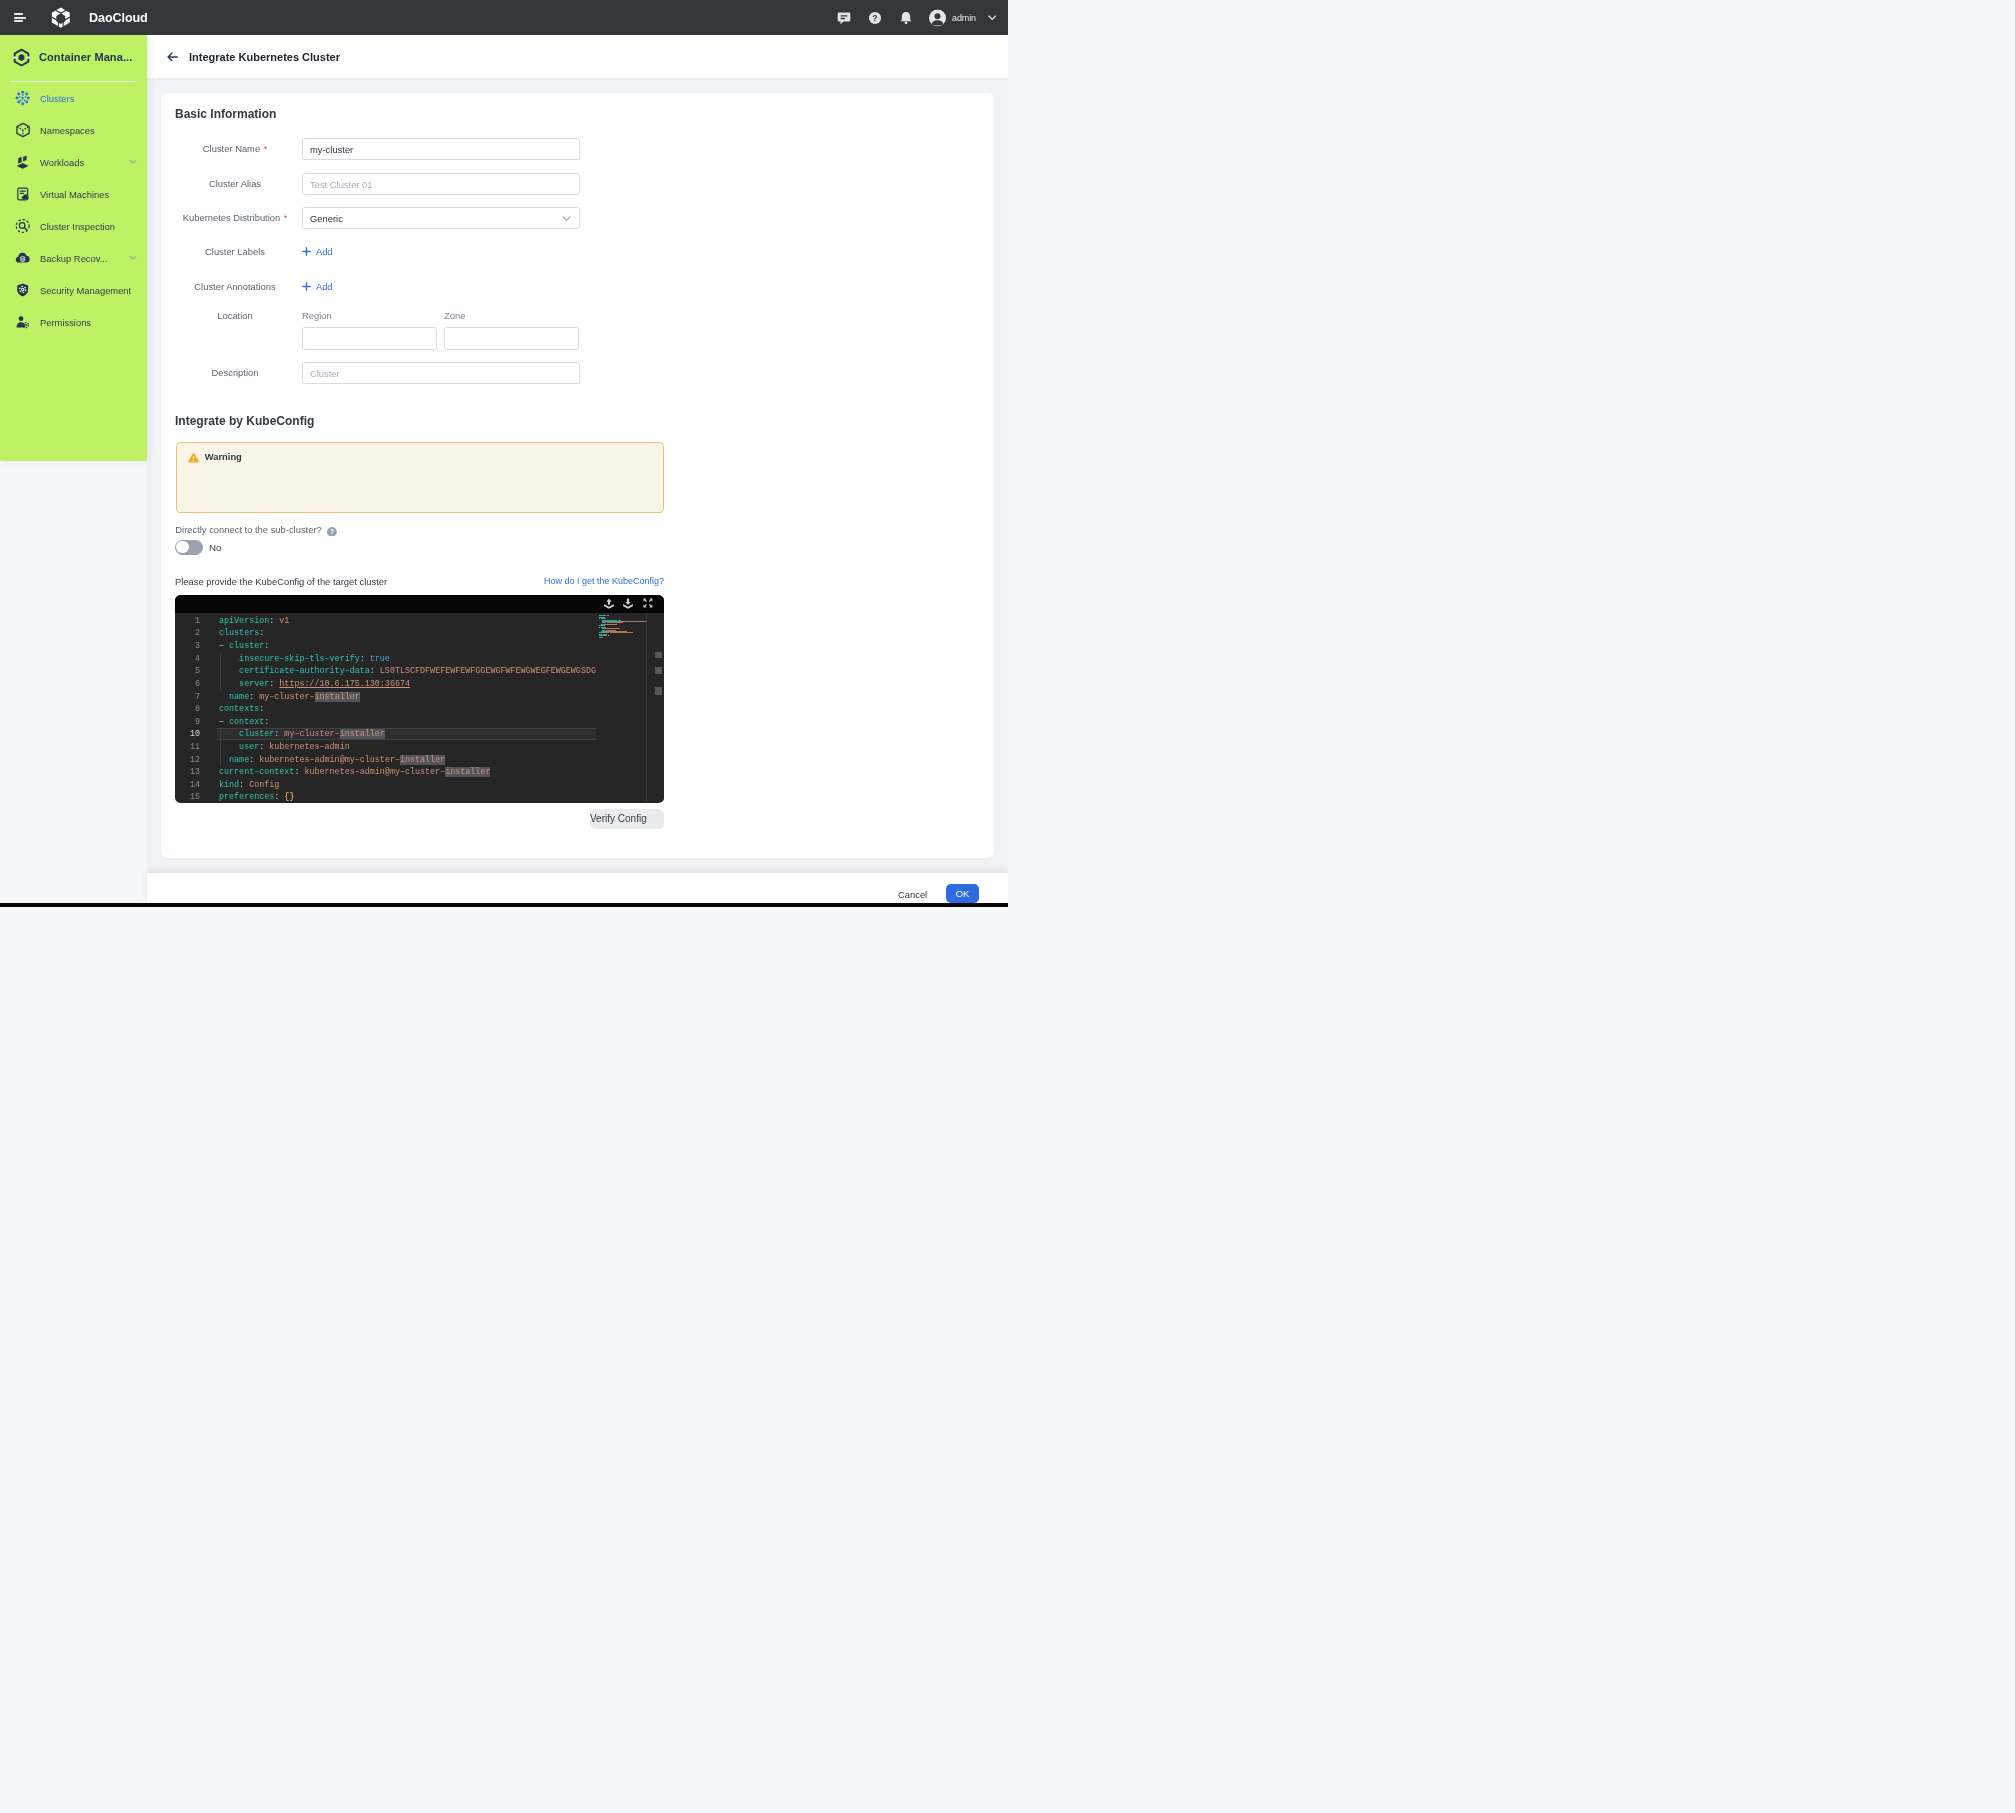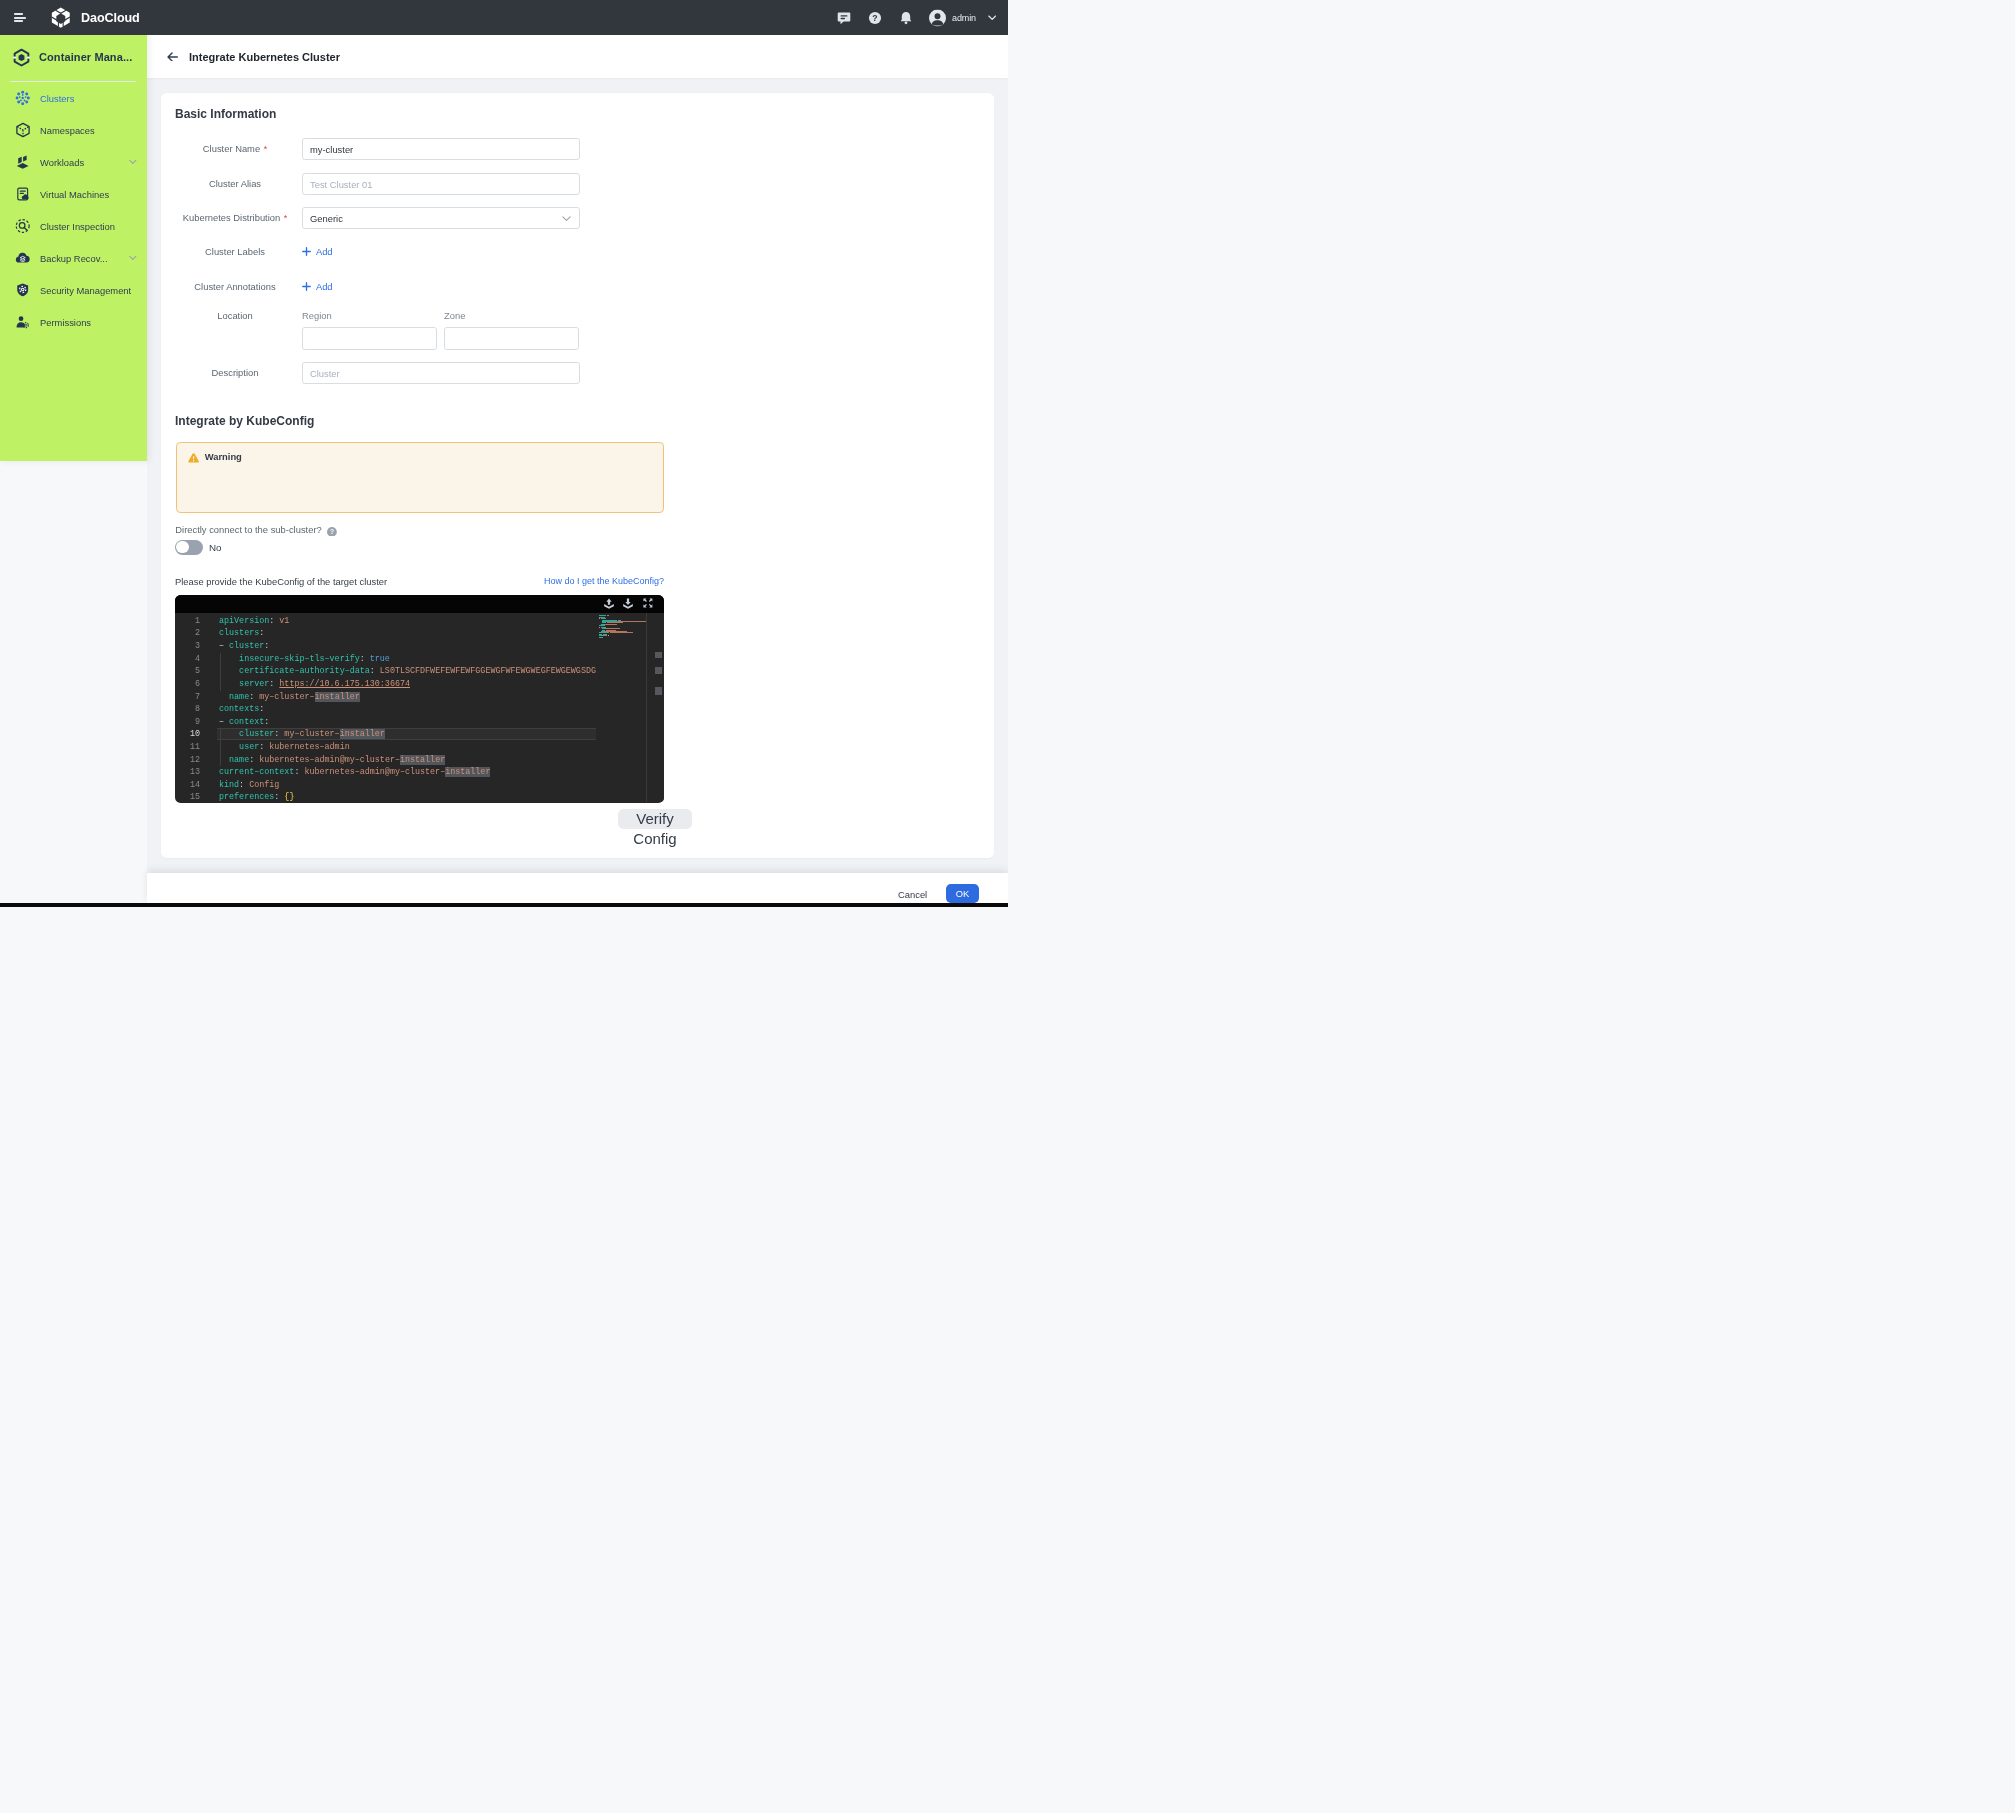--- a/index.html
+++ b/index.html
@@ -3,21 +3,21 @@
 <meta charset="utf-8">
 <style>
 * { margin:0; padding:0; box-sizing:border-box; }
 html,body { width:1008px; height:907px; overflow:hidden; }
 body { font-family:"Liberation Sans", sans-serif; background:#f7f8fa; position:relative; }
 
 
 #navbar { position:absolute; left:0; top:0; width:1008px; height:35px; background:#32373e; z-index:30; }
 .hline { position:absolute; left:14px; height:1.5px; border-radius:0.8px; background:#e3e7ec; }
 #logo { position:absolute; left:51px; top:7px; }
-#logotext { position:absolute; left:81px; top:50%; transform:translateY(-50%); color:#fff; font-size:12.6px; font-weight:700; letter-spacing:-0.1px; }
+#logotext { position:absolute; left:89px; top:50%; transform:translateY(-50%); color:#fff; font-size:12.6px; font-weight:700; letter-spacing:-0.1px; }
 .nbicon { position:absolute; top:50%; transform:translateY(-50%); }
 #nb-admin { position:absolute; left:952px; top:50%; transform:translateY(-50%); color:#e7ebf0; font-size:9px; letter-spacing:-0.1px; }
 
 
 #leftcol { position:absolute; left:0; top:35px; width:147px; height:872px; background:#f7f8fa; z-index:5; }
 #sidebar { position:absolute; left:0; top:33px; width:147px; height:428px; background:#bef264; box-shadow:2.1px 0 7px rgba(30,38,48,0.09); z-index:10; }
 #sb-head { position:absolute; left:0; top:14.7px; width:147px; height:19.6px; }
 #sb-title { position:absolute; left:39px; top:50%; transform:translateY(-50%); font-size:11px; font-weight:700; color:#233850; letter-spacing:0.1px; }
 #sb-sep { position:absolute; left:9.8px; top:48px; width:126px; height:0.7px; background:#e5e8ec; }
 .mi { position:absolute; left:0; width:147px; height:32px; }
@@ -72,21 +72,21 @@
 .k { color:#31c3ab; } .c { color:#cfd2d6; } .v { color:#ce9178; } .tru { color:#569cd6; } .dsh { color:#d4d4d4; }
 .yel { color:#ffd04a; }
 .u { text-decoration:underline; }
 .hl { background:#51565c; }
 #curline { position:absolute; left:42px; top:113px; width:379px; height:12.6px; background:rgba(80,80,80,0.20); border-top:0.7px solid #3f3f3f; border-bottom:0.7px solid #3f3f3f; }
 .iguide { position:absolute; left:45px; width:0.7px; background:#3d3d3d; }
 #minimap { position:absolute; left:421px; top:18.5px; width:68px; height:189px; background:#262626; }
 .mm { position:absolute; height:0.9px; }
 .ovr { position:absolute; left:59px; width:7px; background:#55595e; }
 
-#verify { position:absolute; left:429px; top:716px; width:74px; height:20px; background:#e9ebef; border-radius:5.6px; text-align:center; line-height:20px; font-size:15px; color:#333c47;margin-left:28px; }
+#verify { position:absolute; left:429px; top:716px; width:74px; height:20px; background:#e9ebef; border-radius:5.6px; line-height:20px; font-size:10px; color:#333c47; }
 
 
 #footer { position:absolute; left:147px; top:873px; width:861px; height:30px; background:#fff; box-shadow:0 -2.8px 7px rgba(30,38,48,0.10); z-index:20; }
 #cancel { position:absolute; left:751px; top:12.6px; height:17px; line-height:17px; font-size:9.4px; color:#333a44; }
 #okbtn { position:absolute; left:799px; top:11.2px; width:33px; height:19px; background:#2f6be0; border-radius:4.9px; color:#fff; font-size:9.4px; text-align:center; line-height:19px; }
 #blackbar { position:absolute; left:0; top:903px; width:1008px; height:3.8px; background:#0a0a0a; z-index:40; }
 </style>
 </head>
 <body>
 

